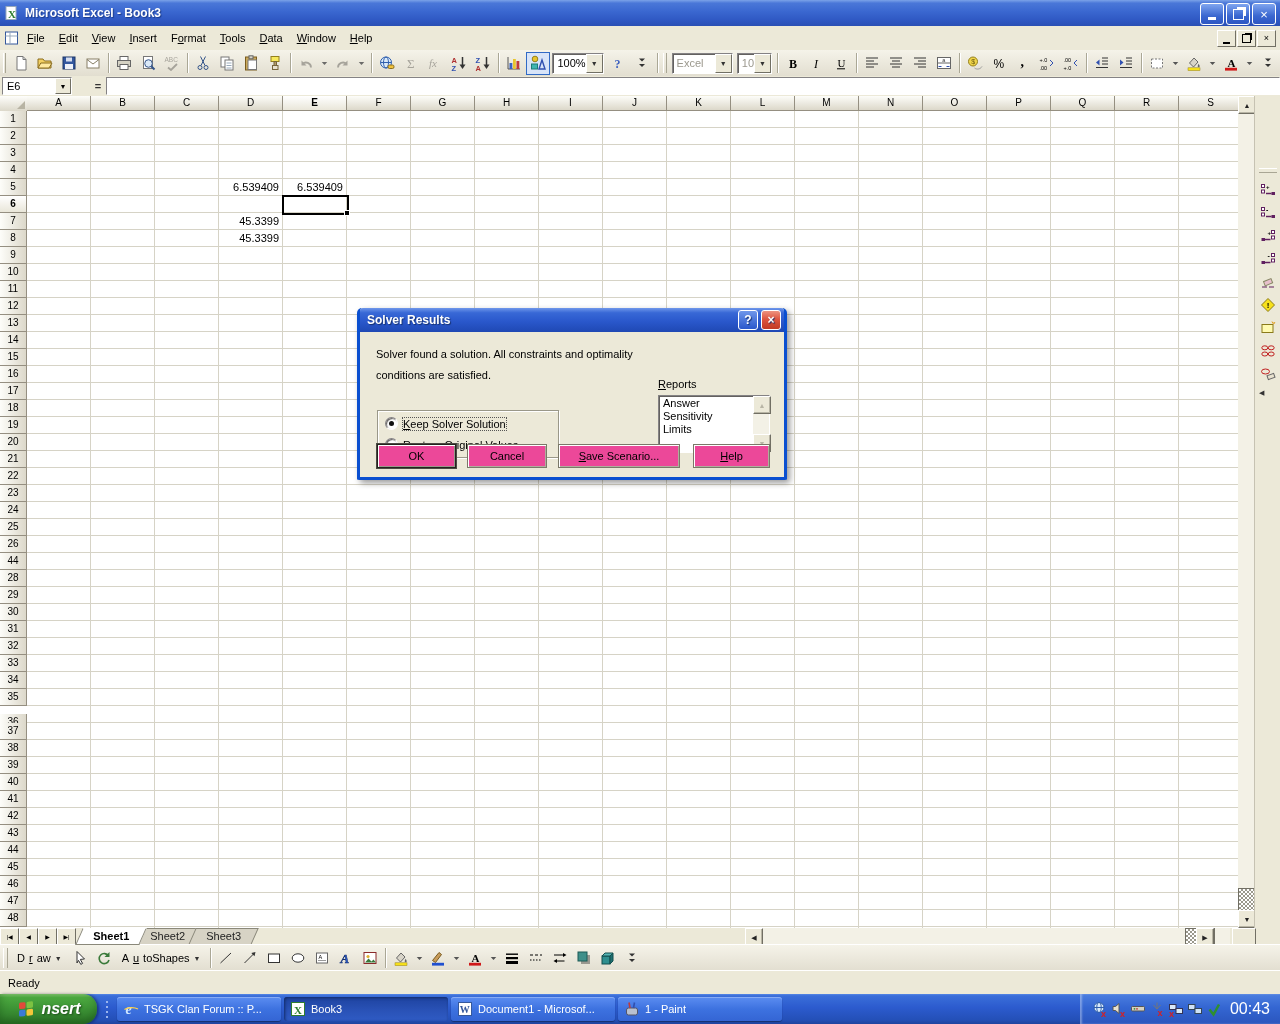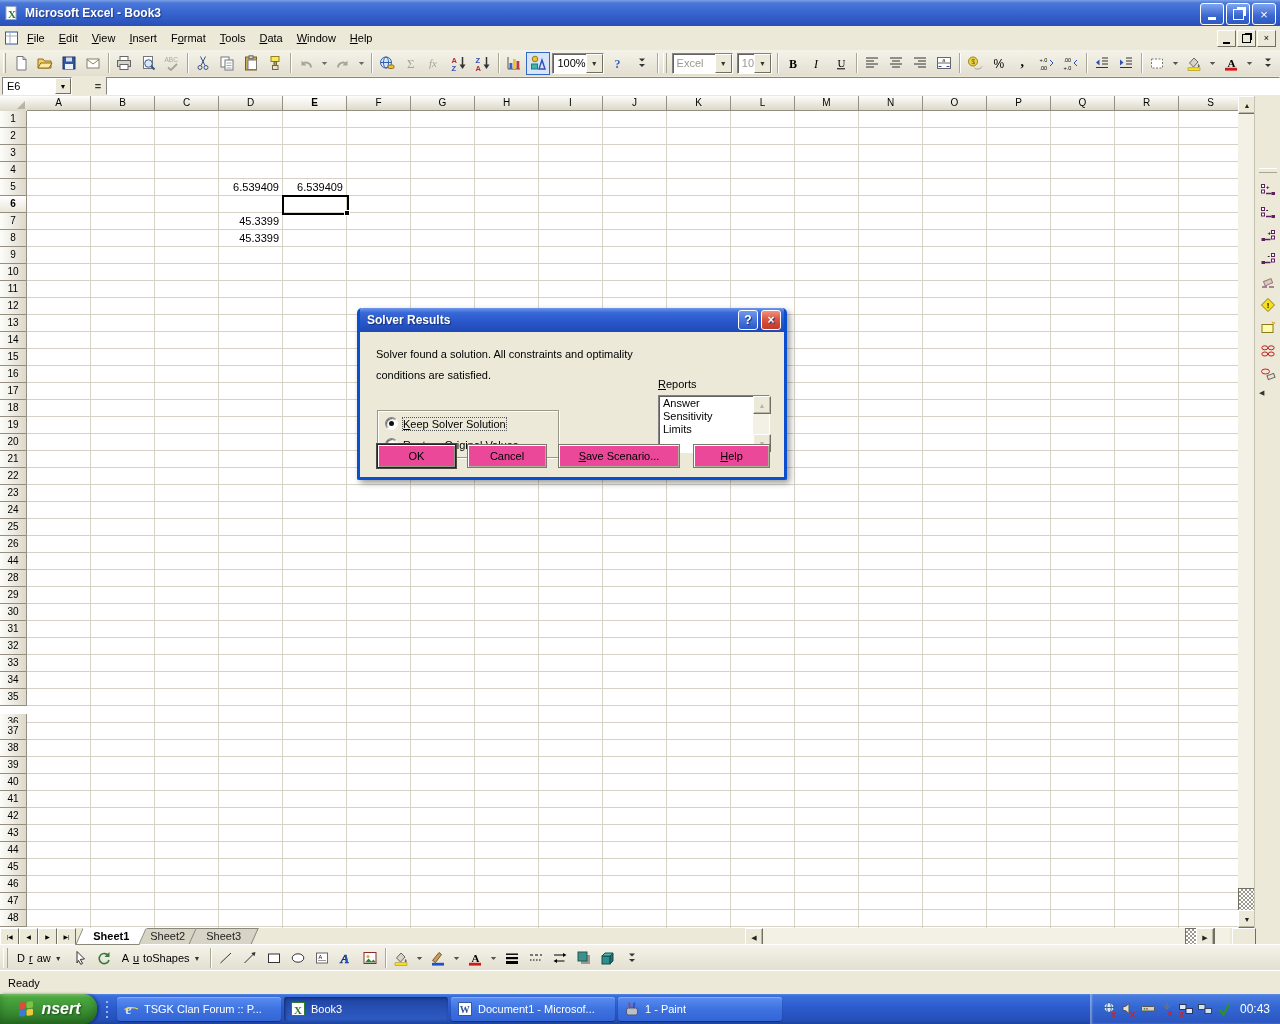--- a/index.html
+++ b/index.html
@@ -130,21 +130,21 @@
     background:linear-gradient(180deg,#5b8df1,#3d72e0 50%,#3465d4);
     box-shadow:inset 0 1px 0 #87abf4, 0 1px 1px #16306e;
     display:flex;align-items:center;gap:5px;padding:0 6px;color:#fff;overflow:hidden;white-space:nowrap;}
   .taskbtn.active{background:linear-gradient(180deg,#1e43a0,#2a53b8 60%,#2f5bc4);
     box-shadow:inset 1px 1px 3px #122a66;}
   .taskbtn .tlbl{overflow:hidden;text-overflow:ellipsis;font-size:11px;}
   #tray{margin-left:auto;height:30px;display:flex;align-items:center;padding:0 10px 0 12px;
     background:linear-gradient(180deg,#4b7ee0 0%,#3466d2 45%,#2a55bd 100%);
     box-shadow:inset 2px 0 2px rgba(255,255,255,.35);}
   #tray .ticons{display:flex;gap:3px;align-items:center;}
-  #clock{color:#fff;margin-left:8px;font-size:12px;}
+  #clock{color:#fff;margin-left:8px;font-size:16px;}
 
   
   #dialog{left:357px;top:308px;width:424px;height:169px;border:3px solid #0a4fd0;border-top:none;
     border-radius:5px 5px 2px 2px;box-shadow:3px 3px 6px rgba(0,0,0,.4);background:#ece9d8;}
   #dlgtitle{height:24px;border-radius:3px 3px 0 0;
     background:linear-gradient(180deg,#6f97ea 0%,#3868d6 20%,#2a58cc 55%,#1f48b4 100%);
     display:flex;align-items:center;color:#fff;font-weight:bold;font-size:12px;padding-left:7px;
     text-shadow:1px 1px 1px #16306e;}
   .dtbtn{width:18px;height:18px;border-radius:3px;border:1px solid #fff;margin-right:3px;
     display:flex;align-items:center;justify-content:center;font-size:12px;font-weight:bold;color:#fff;}

